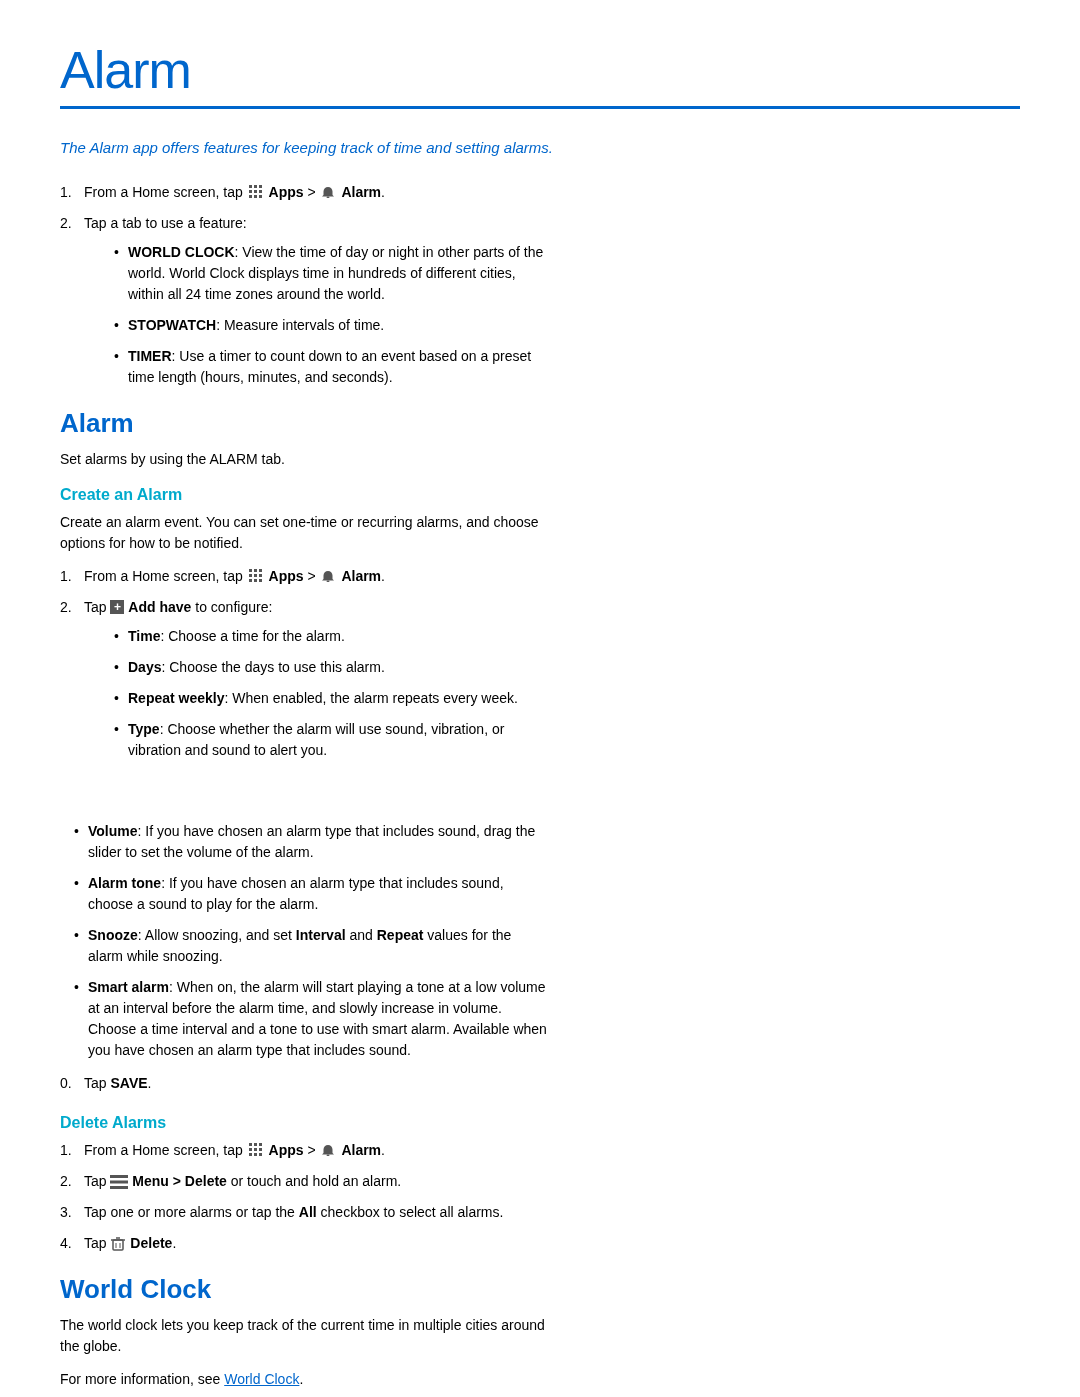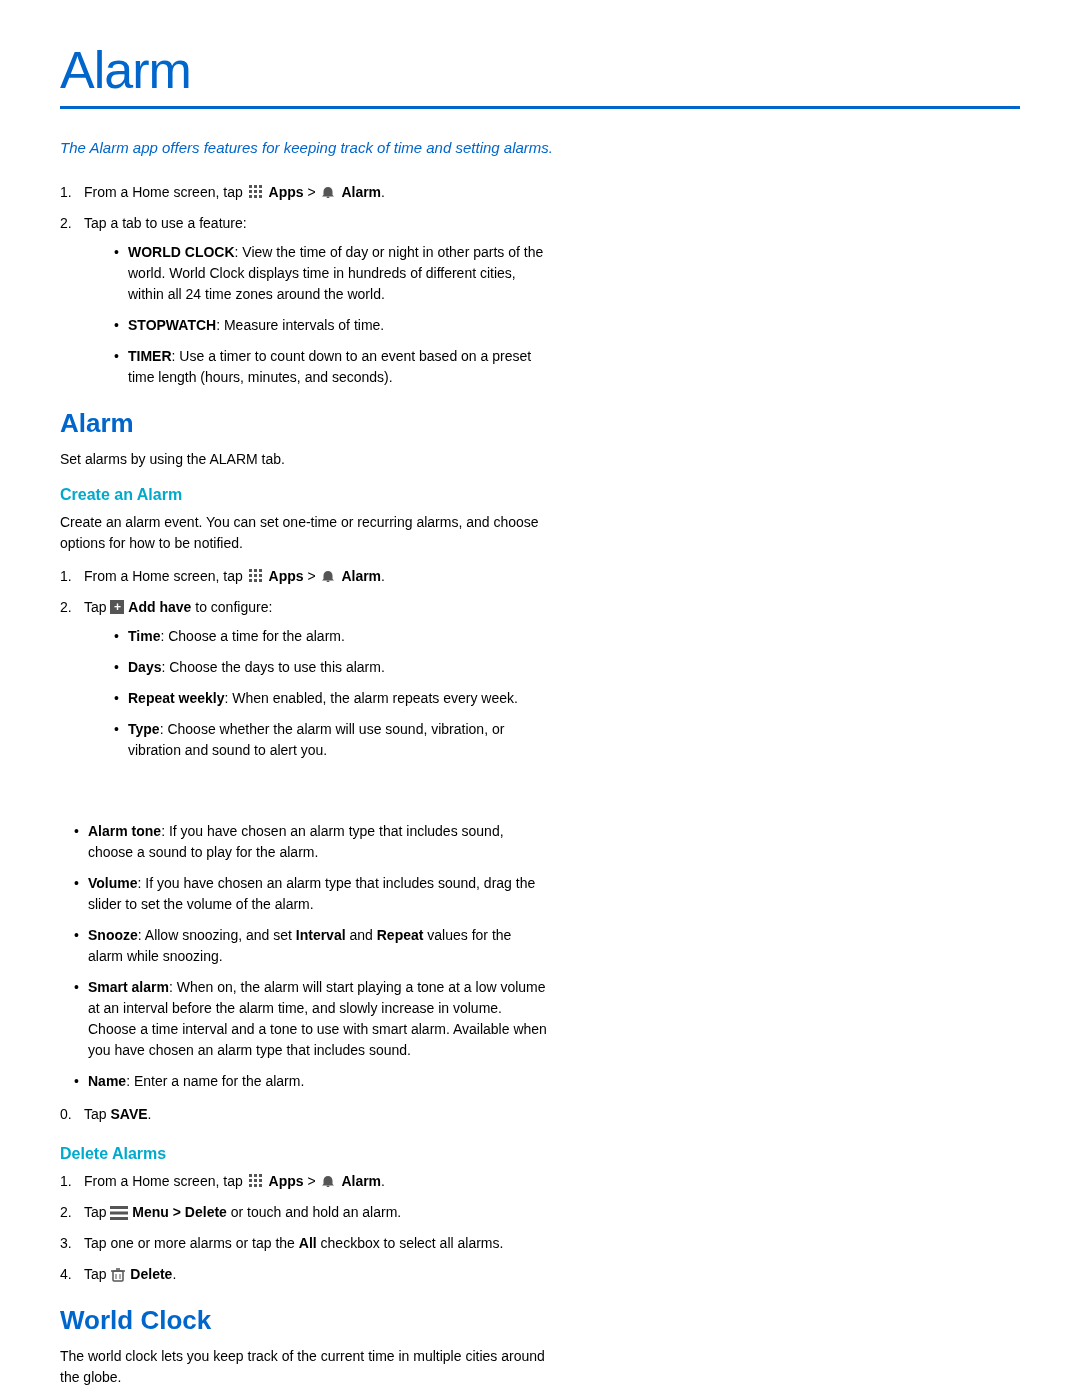--- a/index.html
+++ b/index.html
@@ -313,25 +313,24 @@
             <li><b>Type</b>: Choose whether the alarm will use sound, vibration, or vibration and sound to alert you.</li>
           </ul>
         </li>
       </ol>
 
     </div>
 
     <div class="col-right">
 
       <ul class="bullet-list" style="margin-top:0; padding-left:14px;">
+        <li><b>Volume</b>: If you have chosen an alarm type that includes sound, drag the slider to set the volume of the alarm.</li>
         <li><b>Alarm tone</b>: If you have chosen an alarm type that includes sound, choose a sound to play for the alarm.</li>
-        <li><b>Volume</b>: If you have chosen an alarm type that includes sound, drag the slider to set the volume of the alarm.</li>
         <li><b>Snooze</b>: Allow snoozing, and set <b>Interval</b> and <b>Repeat</b> values for the alarm while snoozing.</li>
         <li><b>Smart alarm</b>: When on, the alarm will start playing a tone at a low volume at an interval before the alarm time, and slowly increase in volume. Choose a time interval and a tone to use with smart alarm. Available when you have chosen an alarm type that includes sound.</li>
-        <li><b>Name</b>: Enter a name for the alarm.</li>
       </ul>
 
       <ol class="main-list" style="margin-top: 12px; counter-reset: save-counter 2;">
         <li style="counter-increment: save-counter;">
           <span>Tap <b>SAVE</b>.</span>
         </li>
       </ol>
 
       <h3 class="sub-heading">Delete Alarms</h3>
 

